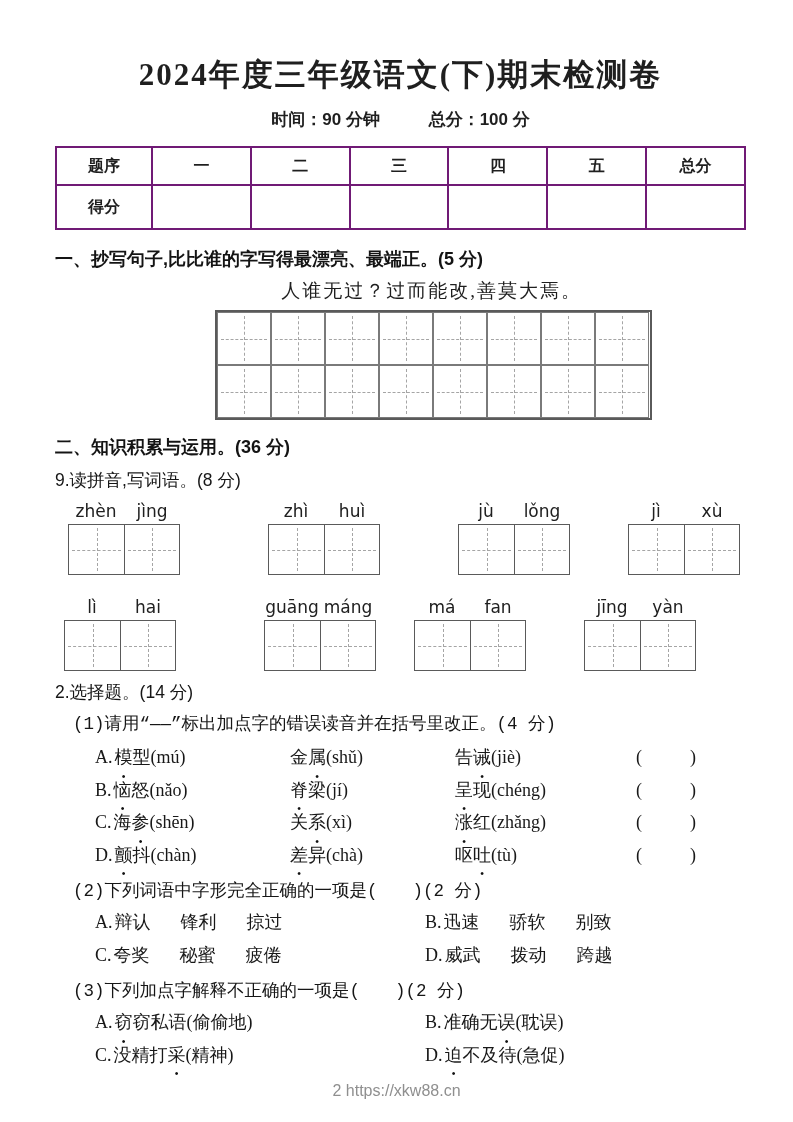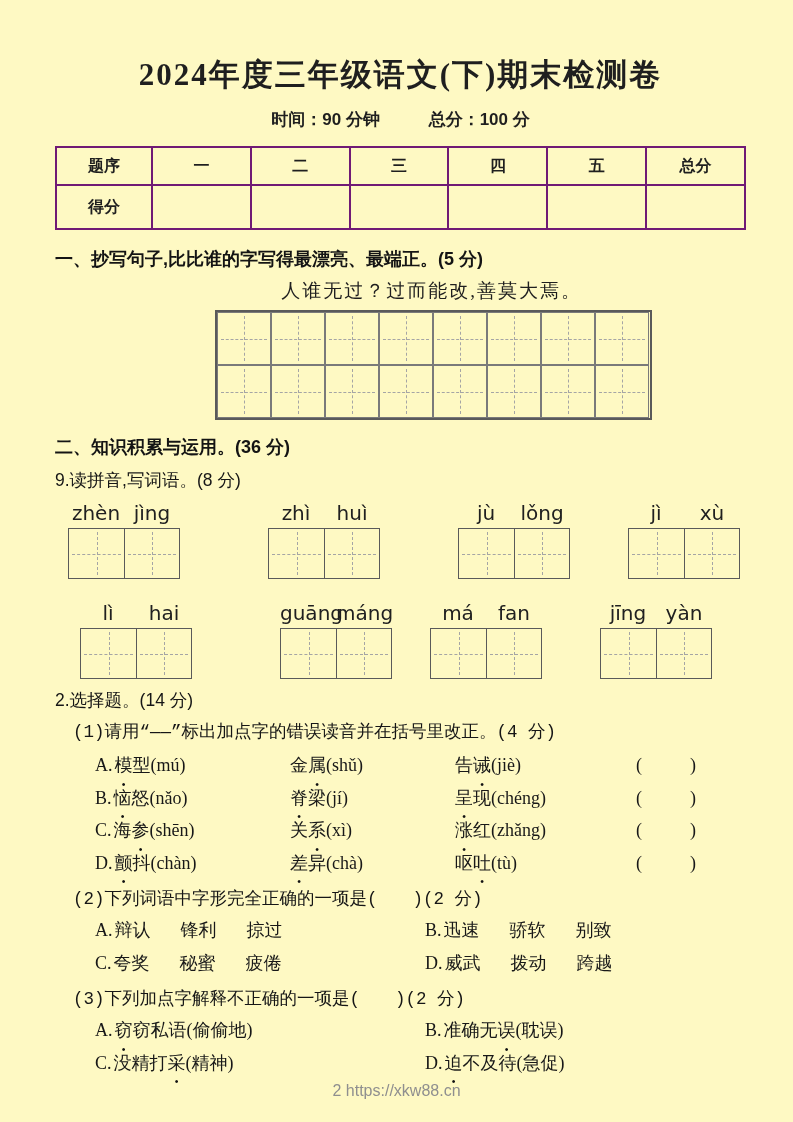--- a/index.html
+++ b/index.html
@@ -1,20 +1,20 @@
 <!DOCTYPE html>
 <html><head>
 <meta charset="utf-8">
 <style>
   html,body { margin:0; padding:0; background:#e8e8e8; }
   .page {
     position:relative;
     width:793px; height:1122px;
     margin:0 auto;
-    background:#fef9c3;
+    background:#ffffff;
     box-sizing:border-box;
     padding:38px 47px 0 55px;
     font-family:"Liberation Serif", serif;
     color:#1f1f1f;
     overflow:hidden;
   }
   
   .title {
     text-align:center;
     font-size:31px;
@@ -101,21 +101,21 @@
     content:""; position:absolute; top:50%; left:3px; right:3px;
     border-top:1px dashed #a5a5a5;
   }
   
   .py-row { display:flex; margin-top:9px; }
   .py-row + .py-row { margin-top:22px; }
   .py-group { }
   .py-label {
     display:flex;
     font-family:"DejaVu Sans", sans-serif;
-    font-size:20px;
+    font-size:17px;
     color:#202020;
     margin-bottom:3px;
   }
   .py-syllable { width:56px; text-align:center; }
   .py-box { display:flex; border:1.4px solid #5a5a5a; width:112px; box-sizing:border-box; }
   .py-cell { width:55px; height:49px; position:relative; box-sizing:border-box; }
   .py-cell + .py-cell { border-left:1px solid #5a5a5a; }
   .py-cell::before {
     content:""; position:absolute; left:50%; top:3px; bottom:3px;
     border-left:1px dashed #a5a5a5;
@@ -266,21 +266,21 @@
             <span class="py-syllable">jì</span>
             <span class="py-syllable">xù</span>
           </div>
           <div class="py-box">
             <div class="py-cell"></div>
             <div class="py-cell"></div>
           </div>
         </div>
       </div>
       <div class="py-row">
-        <div class="py-group" style="margin-left: 25px;">
+        <div class="py-group" style="margin-left: 9px;">
           <div class="py-label">
             <span class="py-syllable">lì</span>
             <span class="py-syllable">hai</span>
           </div>
           <div class="py-box">
             <div class="py-cell"></div>
             <div class="py-cell"></div>
           </div>
         </div>
         <div class="py-group" style="margin-left: 88px;">

